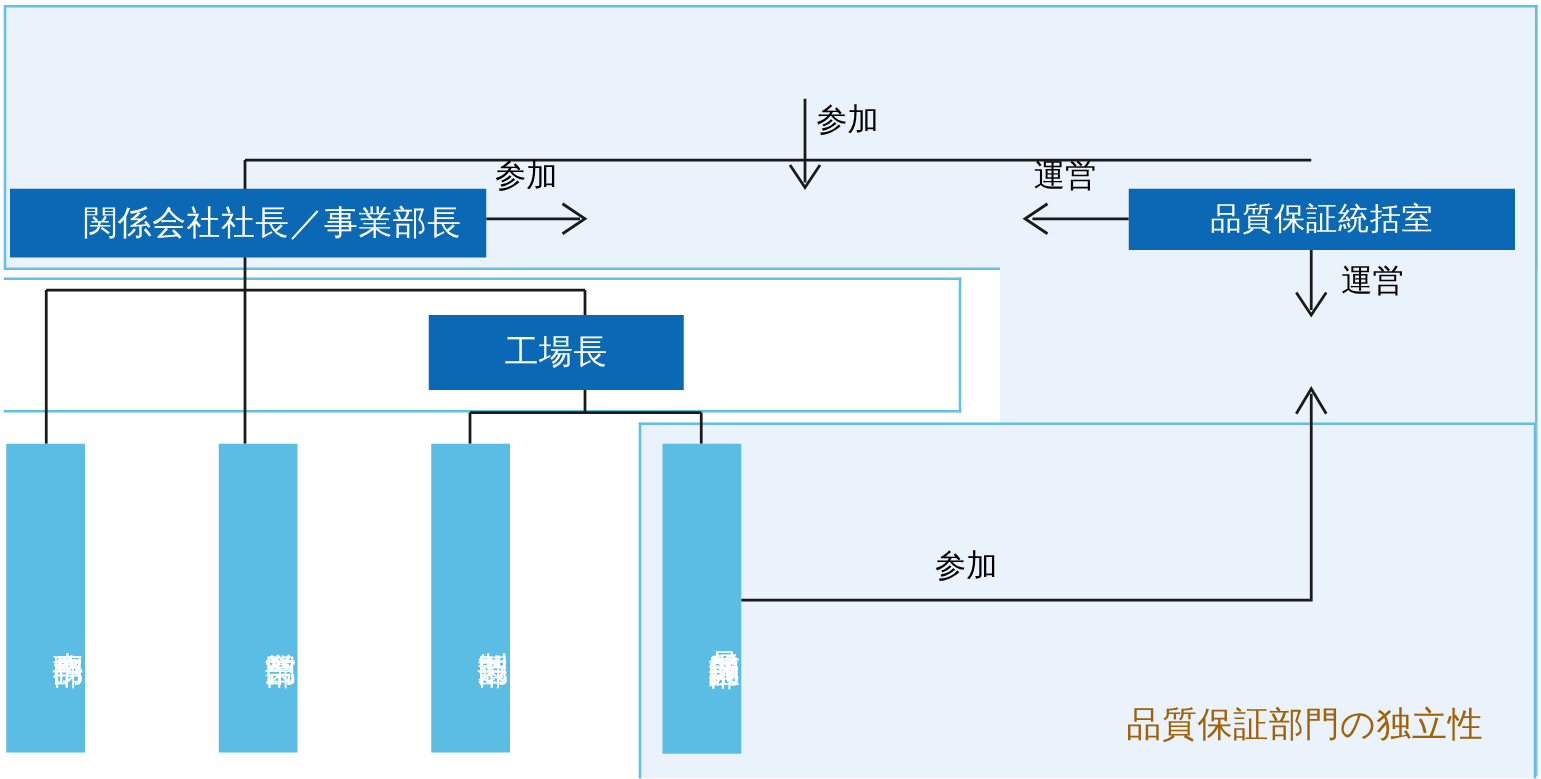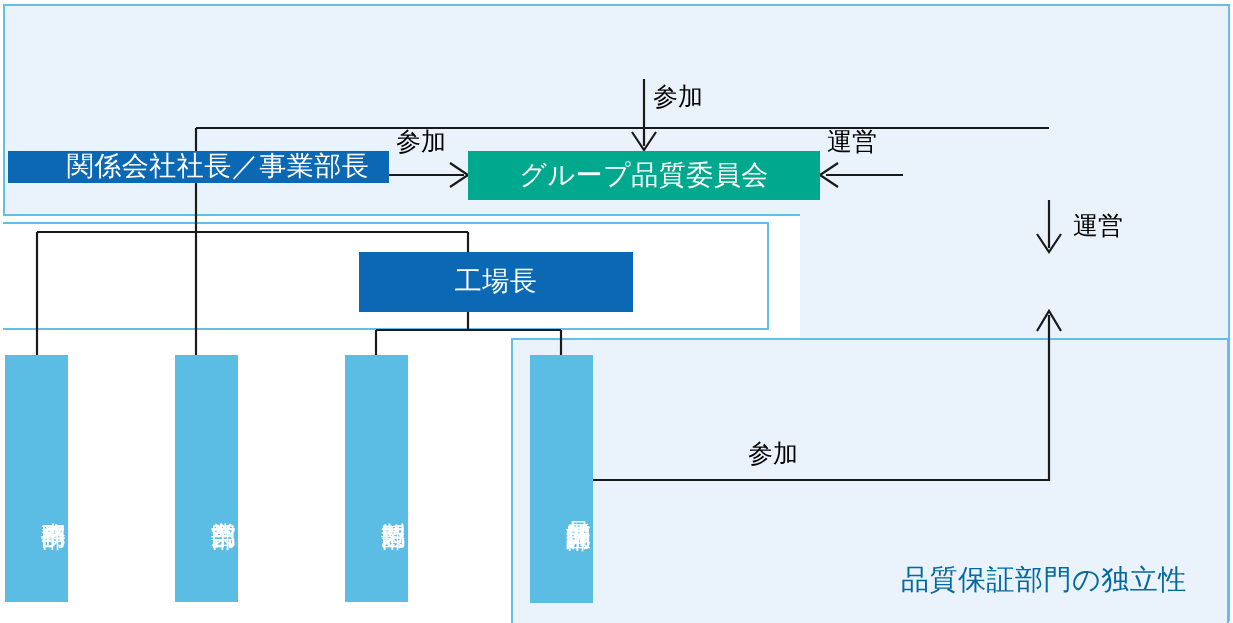--- a/index.html
+++ b/index.html
@@ -65,25 +65,25 @@
     writing-mode:vertical-rl;
     text-orientation:upright;
     letter-spacing:1px;
     align-items:flex-start;
     justify-content:center;
     padding-top:50px;
   }
 
   
   #box-president   { left:467px; top:17px;  width:353px; height:62px;  font-size:27px; }
-  #box-affiliates  { left:8px;   top:151px; width:381px; height:32px;  font-size:27px;padding-left:39px; }
+  #box-affiliates  { left:8px;   top:151px; width:381px; height:55px;  font-size:27px;padding-left:39px; }
   #box-committee   { left:468px; top:151px; width:352px; height:49px;  font-size:27px; }
   #box-qa-office   { left:903px; top:151px; width:309px; height:49px;  font-size:25px; }
   #box-qa-meeting  { left:795px; top:252px; width:418px; height:59px;  font-size:25px; }
-  #box-plant       { left:343px; top:252px; width:274px; height:60px;  font-size:27px;margin-left:16px; }
+  #box-plant       { left:343px; top:252px; width:204px; height:60px;  font-size:27px; }
 
   #box-dept-admin  { left:5px;   top:355px; width:63px;  height:247px; font-size:25px; }
   #box-dept-sales  { left:175px; top:355px; width:63px;  height:247px; font-size:25px; }
   #box-dept-mfg    { left:345px; top:355px; width:63px;  height:247px; font-size:25px; }
   #box-dept-qa     { left:530px; top:355px; width:63px;  height:248px; font-size:25px; }
 
   
   .edge-label{
     position:absolute;
     color:#000000;
@@ -95,21 +95,21 @@
   #lbl-join-affiliate { left:396px; top:129px; }
   #lbl-operate-top    { left:827px; top:129px; }
   #lbl-operate-mid    { left:1073px; top:213px; }
   #lbl-join-bottom    { left:748px; top:441px; }
 
   
   #caption-independence{
     position:absolute;
     left:901px; top:561px;
     font-size:28px;
-    color:#0369a1;
+    color:#a16207;
     white-space:nowrap;
     letter-spacing:0.5px;
   }
 </style>
 </head>
 <body>
 
 <div id="stage">
 
   <div class="panel" id="panel-top"></div>
@@ -145,22 +145,22 @@
       <line x1="468" y1="312" x2="468" y2="330"></line>
       <line x1="376" y1="330" x2="561" y2="330"></line>
       <line x1="376" y1="330" x2="376" y2="355"></line>
       <line x1="561" y1="330" x2="561" y2="355"></line>
     </g>
   </svg>
 
 
   <div class="box blue" id="box-affiliates">関係会社社長／事業部長</div>
 
-  <div class="box teal" id="box-committee">グループ品質委員会</div>
 
+  <div class="box blue" id="box-qa-office">品質保証統括室</div>
 
 
   <div class="box blue" id="box-plant">工場長</div>
 
   <div class="box lblue vbox" id="box-dept-admin">事務部門</div>
 
   <div class="box lblue vbox" id="box-dept-sales">営業部門</div>
 
   <div class="box lblue vbox" id="box-dept-mfg">製造部門</div>
 

